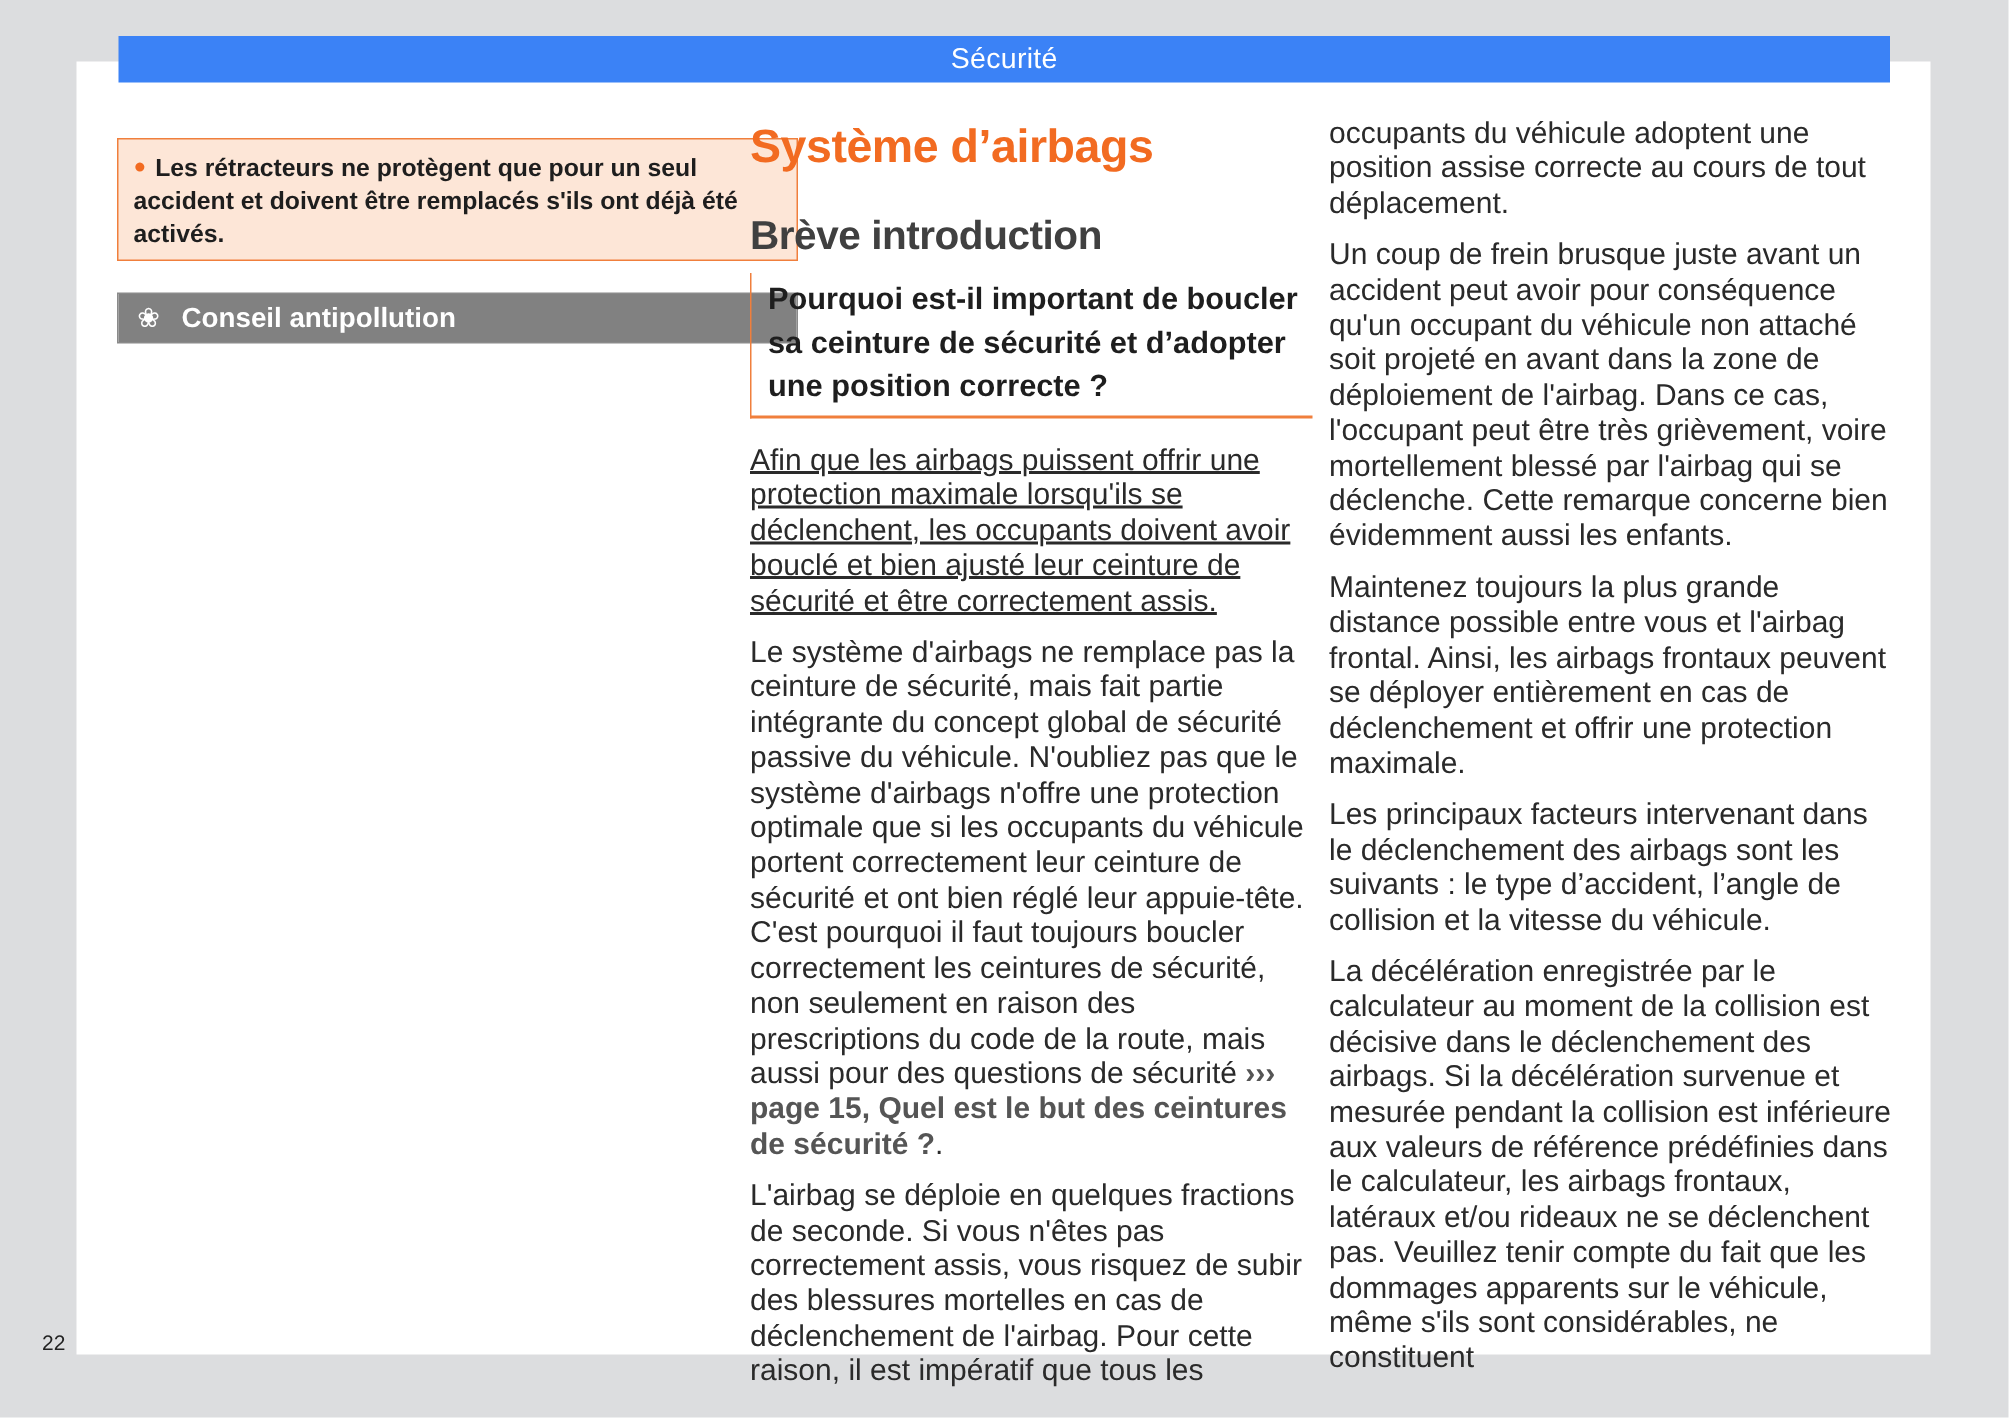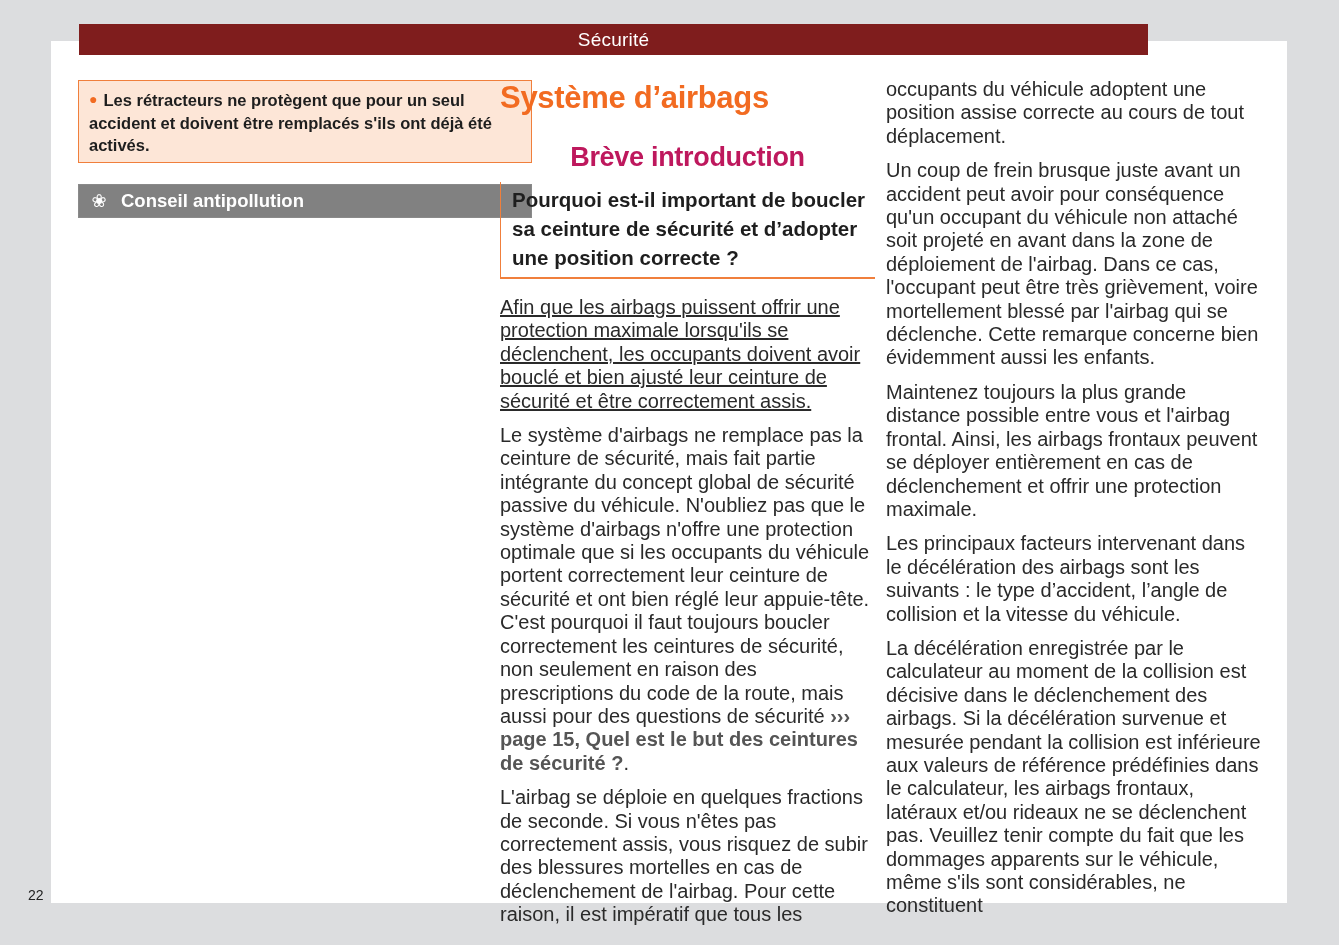--- a/index.html
+++ b/index.html
@@ -20,44 +20,44 @@
       left: 51px;
       top: 41px;
       width: 1236px;
       height: 862px;
       background: #ffffff;
     }
     .section-bar {
       position: absolute;
       left: 79px;
       top: 24px;
-      width: 1069px;
+      width: 1181px;
       height: 31px;
-      background: #7f1d1d;
+      background: #3b82f6;
       color: #fff;
       text-align: center;
       font-size: 19px;
       line-height: 31px;
       font-weight: normal;
       letter-spacing: 0.2px;
     }
     .page-number {
       position: absolute;
       left: 28px;
       top: 887px;
       font-size: 14px;
       font-weight: normal;
       color: #222;
     }
 
     
     .col-left {
       position: absolute;
       left: 78px;
-      top: 80px;
+      top: 92px;
       width: 454px;
     }
     .note-box {
       background: #fde6d7;
       border: 1.5px solid #f07f3c;
       padding: 8px 10px 6px 10px;
       font-weight: bold;
       font-size: 16.5px;
       line-height: 22px;
       color: #1e1e1e;
@@ -109,27 +109,26 @@
     }
     .h1 {
       color: #f26b21;
       font-weight: bold;
       font-size: 31px;
       line-height: 40px;
       margin: 0;
       letter-spacing: -0.3px;
     }
     .h2 {
-      color: #be185d;
+      color: #404040;
       font-weight: bold;
       font-size: 27px;
       line-height: 34px;
       margin: 22px 0 0 0;
       letter-spacing: -0.3px;
-      text-align: center;
     }
     .question {
       margin-top: 8px;
       border-left: 1.5px solid #f07f3c;
       border-bottom: 2px solid #f07f3c;
       padding: 3px 6px 5px 11px;
       font-weight: bold;
       font-size: 20.5px;
       line-height: 29px;
       color: #1e1e1e;
@@ -191,15 +190,15 @@
     <span>Le système d'airbags ne remplace pas la ceinture de sécurité, mais fait partie intégrante du concept global de sécurité passive du véhicule. N'oubliez pas que le système d'airbags n'offre une protection optimale que si les occupants du véhicule portent correctement leur ceinture de sécurité et ont bien réglé leur appuie-tête. C'est pourquoi il faut toujours boucler correctement les ceintures de sécurité, non seulement en raison des prescriptions du code de la route, mais aussi pour des questions de sécurité</span>
     <span class="xref"><span>›››</span> <span>page 15, Quel est le but des ceintures de sécurité ?</span></span><span>.</span>
   </p>
   <p class="body-text">L'airbag se déploie en quelques fractions de seconde. Si vous n'êtes pas correctement assis, vous risquez de subir des blessures mortelles en cas de déclenchement de l'airbag. Pour cette raison, il est impératif que tous les</p>
 </div>
 
 <div class="col-right">
   <p class="body-text">occupants du véhicule adoptent une position assise correcte au cours de tout déplacement.</p>
   <p class="body-text">Un coup de frein brusque juste avant un accident peut avoir pour conséquence qu'un occupant du véhicule non attaché soit projeté en avant dans la zone de déploiement de l'airbag. Dans ce cas, l'occupant peut être très grièvement, voire mortellement blessé par l'airbag qui se déclenche. Cette remarque concerne bien évidemment aussi les enfants.</p>
   <p class="body-text">Maintenez toujours la plus grande distance possible entre vous et l'airbag frontal. Ainsi, les airbags frontaux peuvent se déployer entièrement en cas de déclenchement et offrir une protection maximale.</p>
-  <p class="body-text">Les principaux facteurs intervenant dans le décélération des airbags sont les suivants : le type d’accident, l’angle de collision et la vitesse du véhicule.</p>
+  <p class="body-text">Les principaux facteurs intervenant dans le déclenchement des airbags sont les suivants : le type d’accident, l’angle de collision et la vitesse du véhicule.</p>
   <p class="body-text">La décélération enregistrée par le calculateur au moment de la collision est décisive dans le déclenchement des airbags. Si la décélération survenue et mesurée pendant la collision est inférieure aux valeurs de référence prédéfinies dans le calculateur, les airbags frontaux, latéraux et/ou rideaux ne se déclenchent pas. Veuillez tenir compte du fait que les dommages apparents sur le véhicule, même s'ils sont considérables, ne constituent</p>
 </div>
 
 </body></html>

